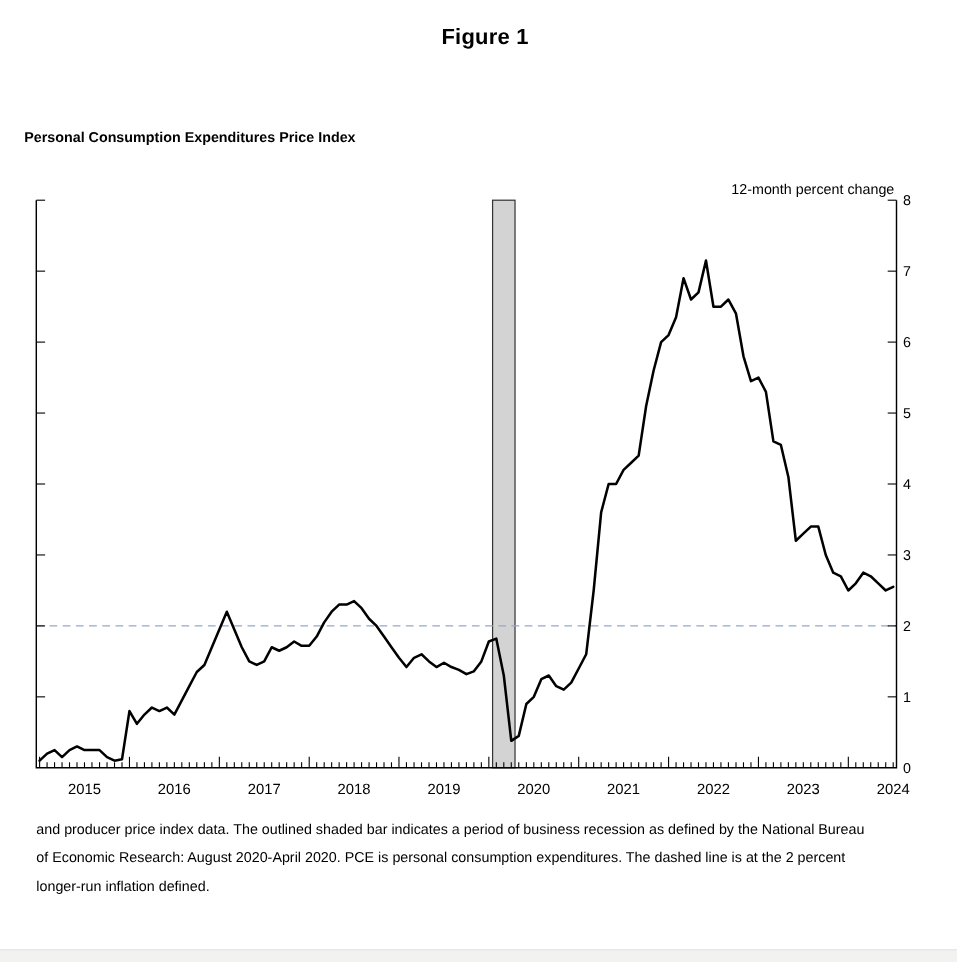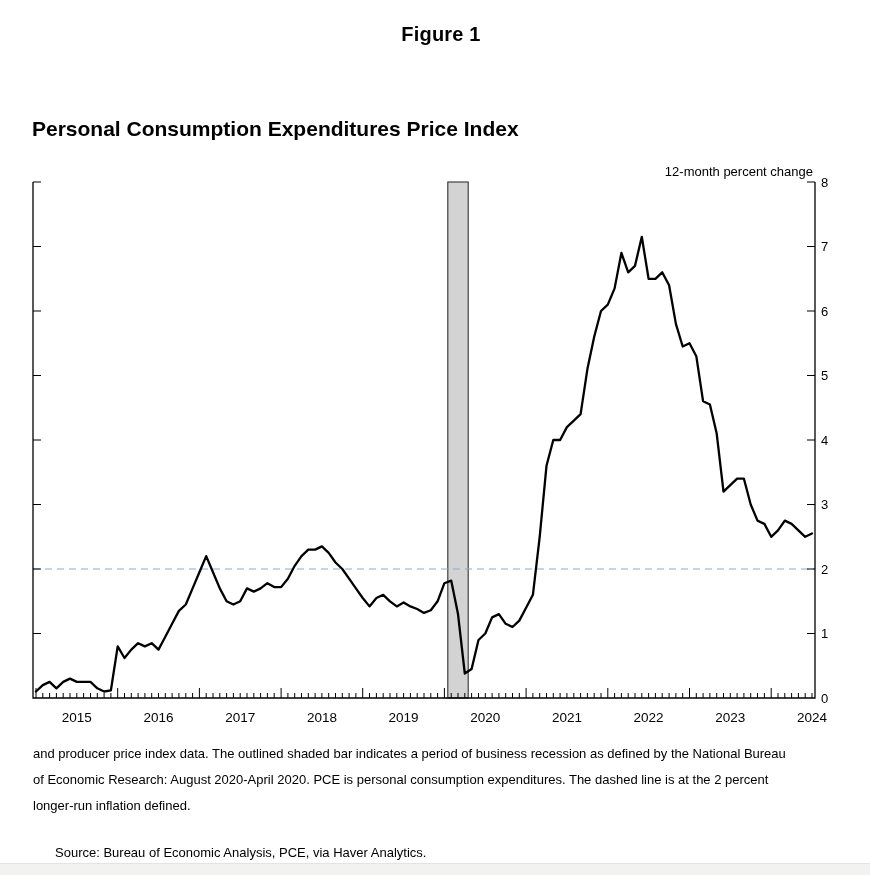--- a/index.html
+++ b/index.html
@@ -5,22 +5,22 @@
   html,body { margin:0; padding:0; background:#ffffff; }
   .page {
     position:relative; width:870px; height:875px; background:#ffffff;
     font-family:"Liberation Sans", sans-serif; color:#000; overflow:hidden;padding-left:12px;
   }
   .fig-title {
     position:absolute; top:23px; left:0; width:100%; text-align:center;
     font-size:20px; font-weight:bold; letter-spacing:0.2px;
   }
   .chart-title {
-    position:absolute; top:117px; left:32px;
-    font-size:21px; font-weight:bold;
+    position:absolute; top:117px; left:22px;
+    font-size:13px; font-weight:bold;
   }
   .chart-svg { position:absolute; left:0; top:0; }
   .note {
     position:absolute; left:33px; top:741px; right:10px;
     font-size:13px; line-height:26px; white-space:nowrap;
   }
   .note .first-line { padding-left:12px; }
   .source {
     position:absolute; left:55px; top:845px; font-size:13px; white-space:nowrap;
   }
@@ -203,17 +203,16 @@
       <text x="813" y="176" text-anchor="end" font-family="&quot;Liberation Sans&quot;, sans-serif" font-size="13" fill="#000">12-month percent change</text>
       <polyline points="36.0,691.5 42.8,685.1 49.6,681.9 56.4,688.3 63.2,681.9 70.0,678.6 76.8,681.9 83.6,681.9 90.5,681.9 97.3,688.3 104.1,691.5 110.9,690.3 117.7,646.4 124.5,658.0 131.3,649.6 138.1,643.2 144.9,646.4 151.7,643.2 158.5,649.6 165.3,636.7 172.1,623.8 178.9,610.9 185.8,604.5 192.6,588.4 199.4,572.2 206.2,556.1 213.0,572.2 219.8,588.4 226.6,601.3 233.4,604.5 240.2,601.3 247.0,588.4 253.8,591.6 260.6,588.4 267.4,583.2 274.2,587.1 281.1,587.1 287.9,578.7 294.7,565.8 301.5,556.1 308.3,549.6 315.1,549.6 321.9,546.4 328.7,552.9 335.5,562.5 342.3,569.0 349.1,578.7 355.9,588.4 362.7,598.0 369.5,606.4 376.4,598.0 383.2,594.8 390.0,601.3 396.8,606.4 403.6,602.5 410.4,606.4 417.2,609.0 424.0,612.9 430.8,610.3 437.6,601.3 444.4,583.2 451.2,580.6 458.0,614.1 464.8,673.5 471.6,669.0 478.5,640.0 485.3,633.5 492.1,617.4 498.9,614.1 505.7,623.8 512.5,627.0 519.3,620.6 526.1,607.7 532.9,594.8 539.7,536.8 546.5,465.8 553.3,440.0 560.1,440.0 566.9,427.1 573.8,420.7 580.6,414.2 587.4,369.1 594.2,336.8 601.0,311.0 607.8,304.6 614.6,288.4 621.4,252.9 628.2,272.3 635.0,265.8 641.8,236.8 648.6,278.8 655.4,278.8 662.2,272.3 669.1,285.2 675.9,323.9 682.7,346.5 689.5,343.3 696.3,356.2 703.1,401.3 709.9,404.5 716.7,433.6 723.5,491.6 730.3,485.1 737.1,478.7 743.9,478.7 750.7,504.5 757.5,520.6 764.4,523.9 771.2,536.8 778.0,530.3 784.8,520.6 791.6,523.9 798.4,530.3 805.2,536.8 812.0,533.5" fill="none" stroke="#000000" stroke-width="2.3" stroke-linejoin="round" stroke-linecap="round"></polyline>
     </svg>
 
   <div class="note">
     <div>and producer price index data. The outlined shaded bar indicates a period of business recession as defined by the National Bureau</div>
     <div>of Economic Research: August 2020-April 2020. PCE is personal consumption expenditures. The dashed line is at the 2 percent</div>
     <div>longer-run inflation defined.</div>
   </div>
 
-  <div class="source">Source: Bureau of Economic Analysis, PCE, via Haver Analytics.</div>
 
   <div class="footer-strip"></div>
 
 </div>
 
 </body></html>

